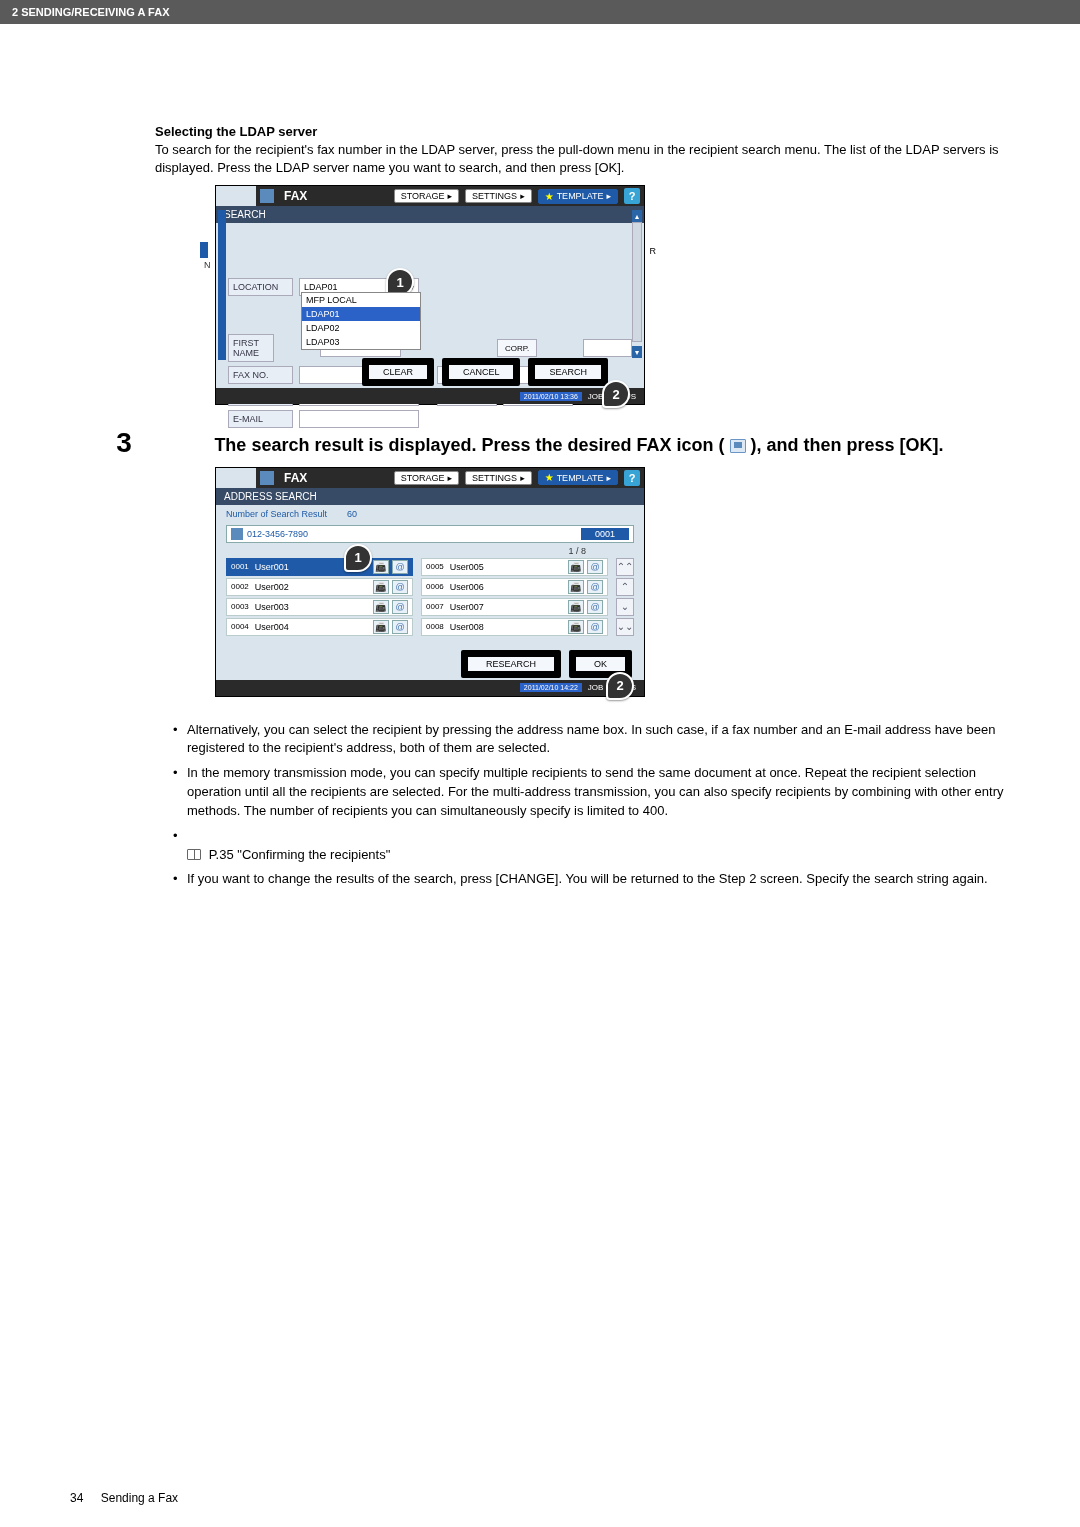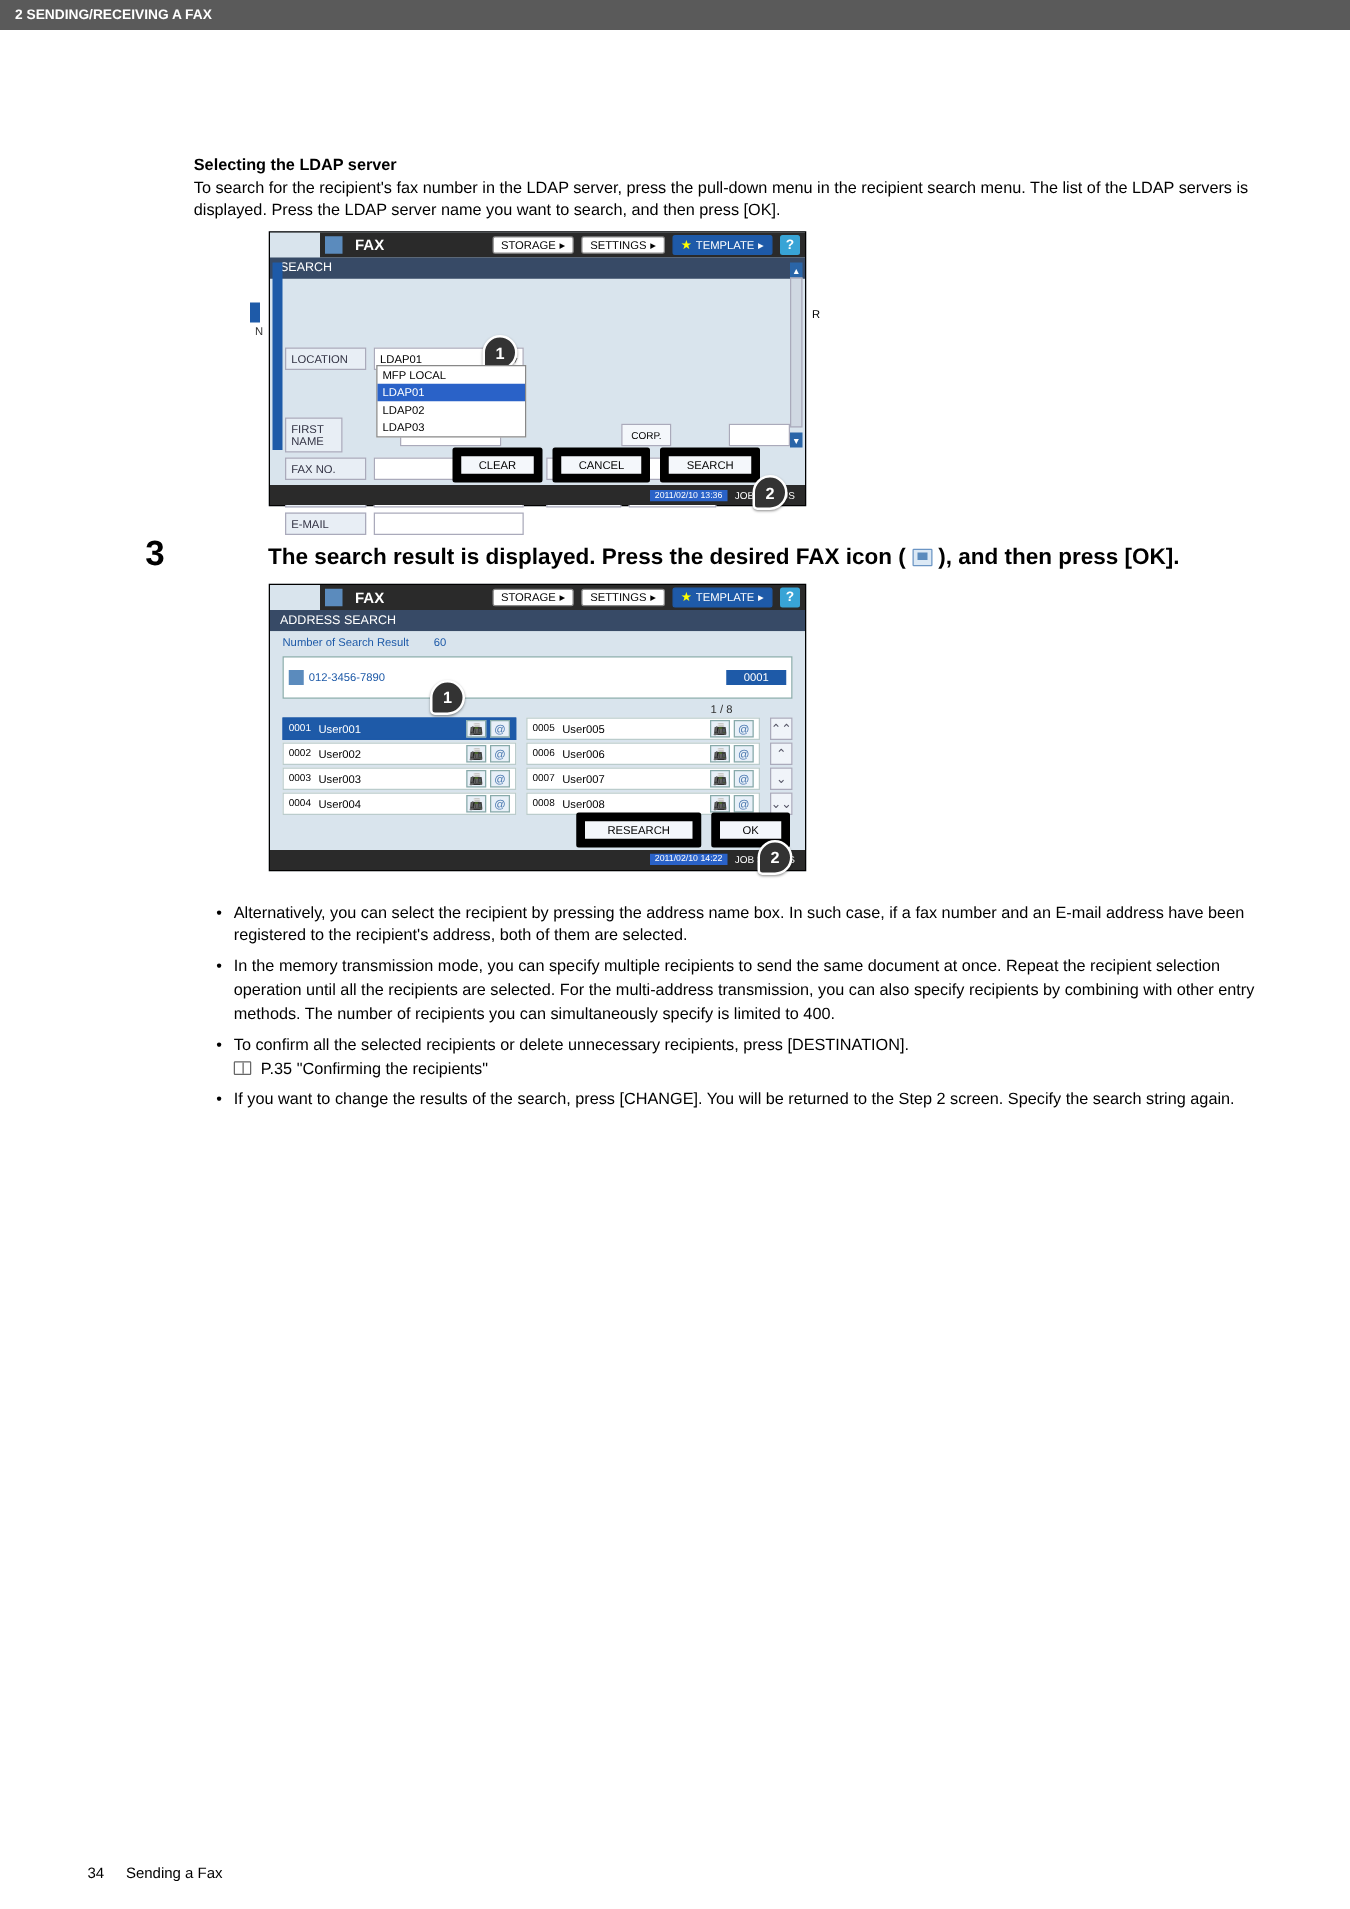--- a/index.html
+++ b/index.html
@@ -125,21 +125,21 @@
     box-shadow:0 1px 2px rgba(0,0,0,.4);
   }
   .callout.c1-a{top:82px;left:170px;}
   .callout.c2-a{bottom:-4px;right:14px;}
   
   .panel.p2{height:230px;}
   .result-info{display:flex;font-size:9px;padding:4px 10px;gap:20px;color:#1e5aa8; background:#d9e4ed;}
   .result-info .lbl{color:#1e5aa8;}
   .selected-chip{
     margin:2px 10px 0 10px; display:flex; align-items:center; justify-content:space-between;
-    background:#fff; border:1px solid #8aa; height:34px; padding:0 4px; font-size:9px;
+    background:#fff; border:1px solid #8aa; height:18px; padding:0 4px; font-size:9px;
   }
   .chip-left{display:flex;align-items:center;gap:4px;color:#1e5aa8;}
   .chip-fax{width:12px;height:12px;background:#5b8bbd;display:inline-block;}
   .chip-badge{background:#1e5aa8;color:#fff;padding:1px 14px;font-size:9px;}
   .page-ind{text-align:right;padding:3px 58px 2px 0;font-size:9px;color:#333;}
   .result-grid{
     display:grid; grid-template-columns: 1fr 1fr 18px; gap:2px 8px; padding:0 10px; font-size:9px;
   }
   .res-row{display:flex;align-items:center;background:#fff;border:1px solid #bcc;height:18px;padding:0 4px;gap:6px;}
   .res-row.hl{background:#1e5aa8;color:#fff;border-color:#1e5aa8;}
@@ -401,21 +401,21 @@
       </div>
 
       <div class="callout c1-b">1</div>
       <div class="callout c2-b">2</div>
     </div>
 
     <ul class="notes">
       <li> Alternatively, you can select the recipient by pressing the address name box. In such case, if a fax number and an E-mail address have been registered to the recipient's address, both of them are selected.</li>
       <li>In the memory transmission mode, you can specify multiple recipients to send the same document at once. Repeat the recipient selection operation until all the recipients are selected. For the multi-address transmission, you can also specify recipients by combining with other entry methods. The number of recipients you can simultaneously specify is limited to 400.</li>
       <li>
-        <span>To confirm all the selected recipients or delete unnecessary recipients, press [DESTINATION].</span><br>
+        <br>
         <span class="book-icon"></span>
         <span>P.35 "Confirming the recipients"</span>
       </li>
       <li>If you want to change the results of the search, press [CHANGE]. You will be returned to the Step 2 screen. Specify the search string again.</li>
     </ul>
   </div>
 
 </div>
 
 <div class="footer-row">

